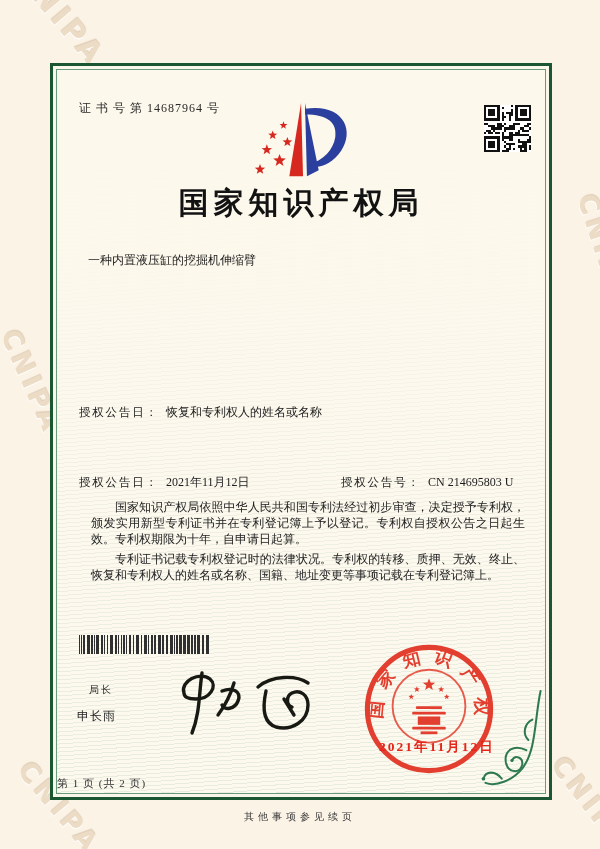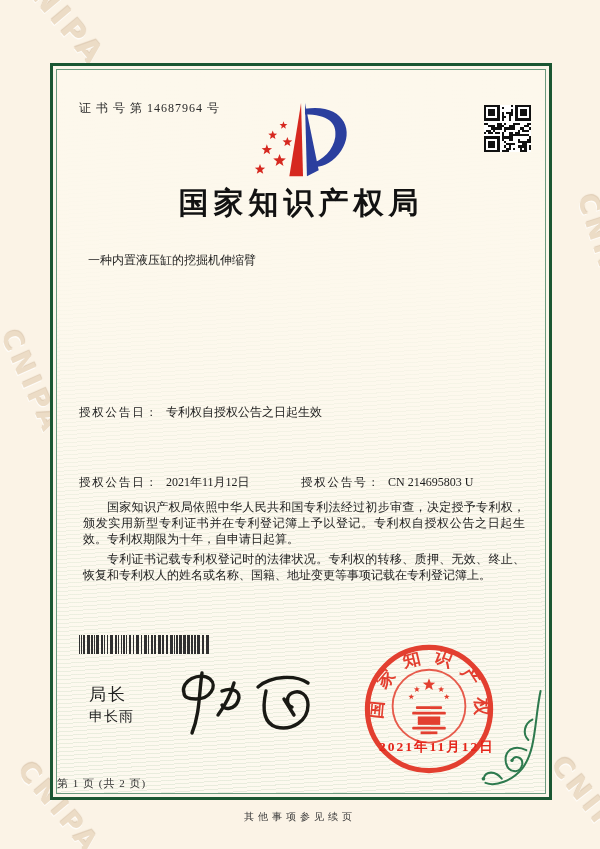--- a/index.html
+++ b/index.html
@@ -42,31 +42,31 @@
     font-size:30px;font-weight:bold;letter-spacing:5px;color:#121212;
   }
   
   .row{position:absolute;left:22px;right:22px;display:flex;line-height:18px;}
   .lbl{
     flex:0 0 78px;font-size:11.5px;color:#222;
     text-align:justify;text-align-last:justify;
   }
   .val{flex:1;font-size:12px;margin-left:9px;color:#1c1c1c;}
   .pair2{position:absolute;left:222px;top:0;display:flex;line-height:18px;}
-  .pair2 .lbl{flex:0 0 78px;}
+  .pair2 .lbl{flex:0 0 78px;margin-left:40px;}
   .pair2 .val{margin-left:9px;}
   
   .paras{position:absolute;left:22px;top:429px;width:446px;font-size:12px;line-height:16px;text-align:justify;color:#222;}
-  .paras p{margin:0 0 4px 4px;text-indent:2em;}
+  .paras p{margin:0 0 4px 12px;text-indent:2em;}
   
   .barcode{position:absolute;left:22px;top:565px;width:172px;height:19px;display:flex;align-items:stretch;overflow:hidden;}
   .barcode i{display:block;height:100%;background:#303030;flex:none;}
   
-  .dir-title{position:absolute;left:32px;top:613px;font-size:17px;color:#222;letter-spacing:2px;}
-  .dir-name{position:absolute;left:32px;top:638px;font-size:14px;color:#222;letter-spacing:1px;}
+  .dir-title{position:absolute;left:32px;top:613px;font-size:10px;color:#222;letter-spacing:2px;}
+  .dir-name{position:absolute;left:20px;top:638px;font-size:12px;color:#222;letter-spacing:1px;}
   .sig{position:absolute;left:109px;top:589px;width:165px;height:88px;}
   
   .seal{position:absolute;left:302px;top:569px;width:140px;height:140px;opacity:.93;}
   .seal-date{
     position:absolute;left:300px;top:668px;width:160px;text-align:center;
     font-size:13.5px;font-weight:bold;letter-spacing:2px;color:#e5251a;z-index:3;
   }
   
   .pageinfo{position:absolute;left:0;top:706px;width:100%;text-align:left;font-size:11px;letter-spacing:1px;color:#333;}
   .flourish{position:absolute;right:2px;bottom:2px;width:62px;height:102px;}
@@ -236,21 +236,21 @@
       <rect x="18" y="20" width="1" height="1" fill="#111"></rect>
     </svg>
 
   <div class="title">国家知识产权局</div>
 
   <div class="row" style="top:181px">
     <span class="val">一种内置液压缸的挖掘机伸缩臂</span>
   </div>
   <div class="row" style="top:333px">
     <span class="lbl">授权公告日：</span>
-    <span class="val">专利权自授权公告之日起生效</span>
+    <span class="val">恢复和专利权人的姓名或名称</span>
   </div>
   <div class="row" style="top:403px">
     <span class="lbl">授权公告日：</span>
     <span class="val">2021年11月12日</span>
     <span class="pair2">
       <span class="lbl">授权公告号：</span>
       <span class="val">CN 214695803 U</span>
     </span>
   </div>
 

